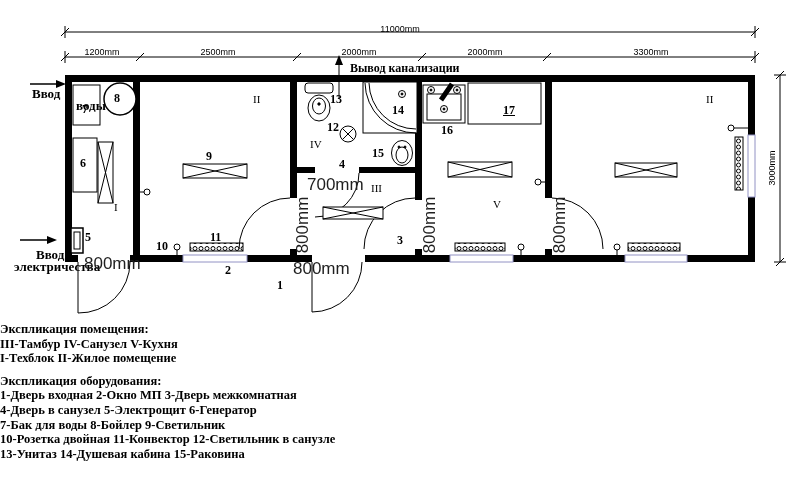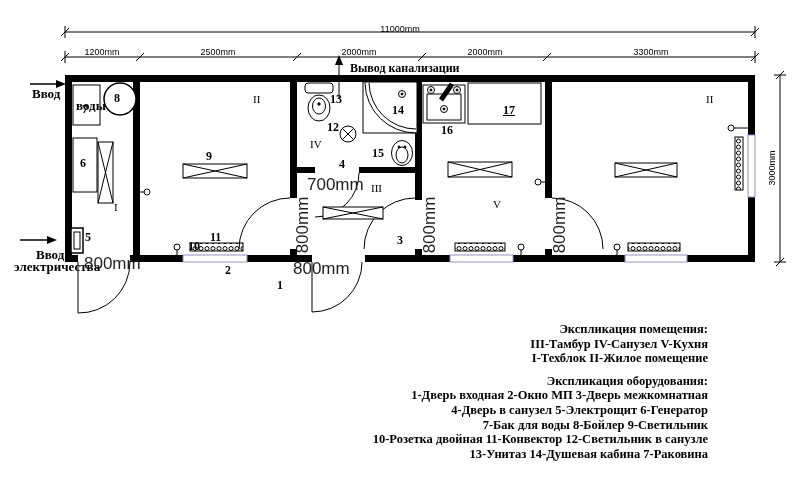--- a/index.html
+++ b/index.html
@@ -7,21 +7,21 @@
           font-family:"Liberation Serif",serif;overflow:hidden;}
   svg.plan{position:absolute;left:0;top:0;}
   .lbl{position:absolute;white-space:nowrap;color:#000;}
   .dim{font-family:"Liberation Sans",sans-serif;font-size:9px;}
   .cx{transform:translateX(-50%);}
   .rot{transform:translate(-50%,-50%) rotate(-90deg);}
   .ann{font-weight:bold;font-size:13px;}
   .door-lbl{font-family:"Liberation Sans",sans-serif;font-size:17px;color:#1f1f1f;}
   .roomlbl{font-weight:normal;font-size:11px;}
   .num{font-weight:bold;font-size:12px;}
-  .legend{position:absolute;left:0;width:708px;top:322px;text-align:right;
+  .legend{position:absolute;left:0;width:708px;top:322px;text-align:left;
           font-weight:bold;font-size:12.5px;line-height:14.6px;color:#000;}
   .legend .gap{margin-top:8px;}
 </style>
 </head>
 <body>
 
 <div class="canvas">
 
   <svg class="plan" width="800" height="489">
     <defs>
@@ -271,34 +271,34 @@
 
   <div class="lbl num" style="left:277px;top:278px;">1</div>
   <div class="lbl num" style="left:225px;top:263px;">2</div>
   <div class="lbl num" style="left:397px;top:233px;">3</div>
   <div class="lbl num" style="left:339px;top:157px;">4</div>
   <div class="lbl num" style="left:85px;top:230px;">5</div>
   <div class="lbl num" style="left:80px;top:156px;">6</div>
   <div class="lbl num" style="left:82px;top:102px;">7</div>
   <div class="lbl num" style="left:114px;top:91px;">8</div>
   <div class="lbl num" style="left:206px;top:149px;">9</div>
-  <div class="lbl num" style="left:156px;top:239px;margin-left:32px;">10</div>
+  <div class="lbl num" style="left:156px;top:239px;">10</div>
   <div class="lbl num" style="left:210px;top:230px;">11</div>
   <div class="lbl num" style="left:327px;top:120px;">12</div>
   <div class="lbl num" style="left:330px;top:92px;">13</div>
   <div class="lbl num" style="left:392px;top:103px;">14</div>
   <div class="lbl num" style="left:372px;top:146px;">15</div>
   <div class="lbl num" style="left:441px;top:123px;">16</div>
   <div class="lbl num" style="left:503px;top:103px;text-decoration:underline;">17</div>
 
   <div class="legend">
     <div>Экспликация помещения:</div>
     <div>III-Тамбур IV-Санузел V-Кухня</div>
     <div>I-Техблок II-Жилое помещение</div>
     <div class="gap">Экспликация оборудования:</div>
     <div>1-Дверь входная 2-Окно МП 3-Дверь межкомнатная</div>
     <div>4-Дверь в санузел 5-Электрощит 6-Генератор</div>
     <div>7-Бак для воды 8-Бойлер 9-Светильник</div>
     <div>10-Розетка двойная 11-Конвектор 12-Светильник в санузле</div>
-    <div>13-Унитаз 14-Душевая кабина 7-Раковина</div>
+    <div>13-Унитаз 14-Душевая кабина 15-Раковина</div>
   </div>
 
 </div>
 
 </body></html>

